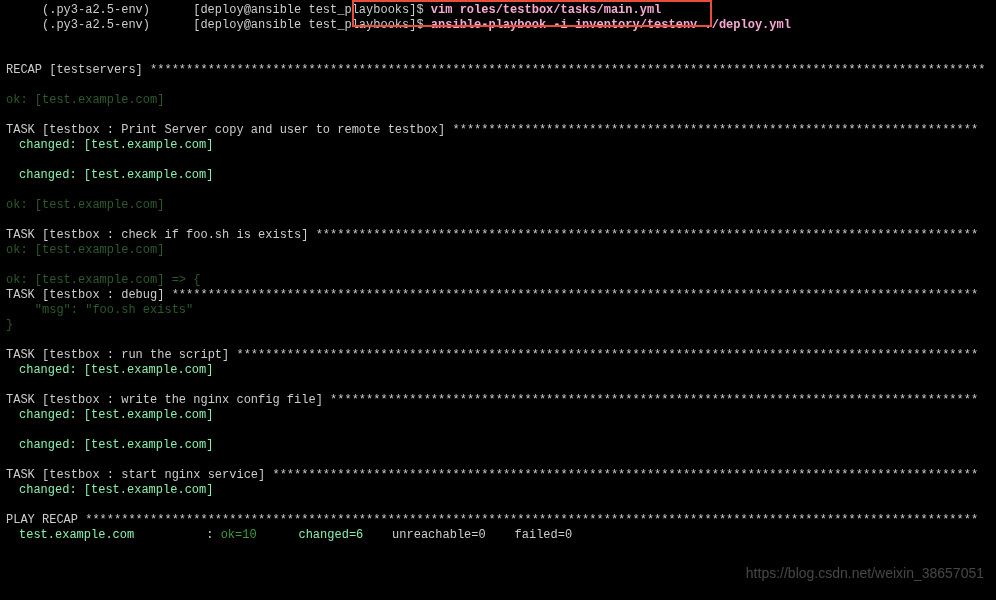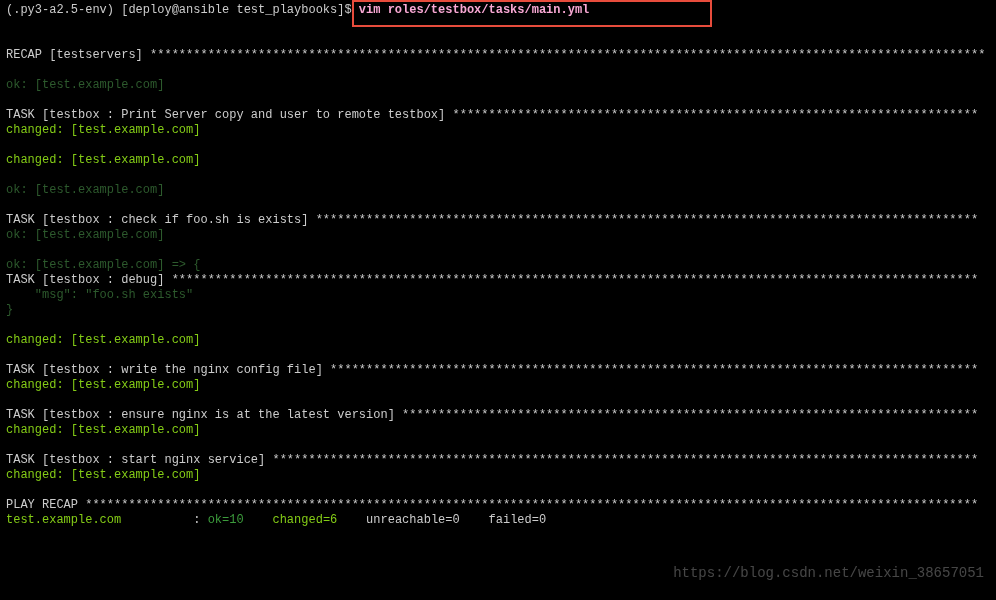--- a/index.html
+++ b/index.html
@@ -10,45 +10,46 @@
     line-height: 1.25;
     color: #ccc;
     width: 996px;
     height: 600px;
     overflow: hidden;
     padding: 3px 6px;
     position: relative;
   }
   .line { white-space: pre; }
   .blank { height: 15px; }
-  .prompt { color: #ccc; }
+  .prompt { color: #ccc; margin-left: 36px; }
   .cmd { color: #f9a8d4; font-weight: bold; }
   .highlight-box {
     position: absolute;
     border: 2px solid #e74c3c;
     pointer-events: none;
   }
   .green { color: #3c9c3c; }
   .ok-dim { color: #2d5a2d; }
-  .yellow { color: #84cc16; }
+  .yellow { color: #86efac; margin-left: 13px; }
   .watermark {
     position: absolute;
     right: 12px;
     bottom: 18px;
     color: rgba(200,200,200,0.35);
-    font-family: Liberation Mono, monospace;
+    font-family: Liberation Sans, sans-serif;
     font-size: 14px;
     pointer-events: none;
   }
 </style>
 </head>
 <body>
 
 <div id="content">
     <div class="line"><span class="prompt">(.py3-a2.5-env) </span><span class="prompt">[deploy@ansible test_playbooks]$ </span><span class="cmd">vim roles/testbox/tasks/main.yml</span></div>
+    <div class="line"><span class="prompt">(.py3-a2.5-env) </span><span class="prompt">[deploy@ansible test_playbooks]$ </span><span class="cmd">ansible-playbook -i inventory/testenv ./deploy.yml</span></div>
     <div class="blank"></div>
     <div class="blank"></div>
     <div class="line"><span>RECAP [testservers] ********************************************************************************************************************</span></div>
     <div class="blank"></div>
     <div class="line"><span class="ok-dim">ok: [test.example.com]</span></div>
     <div class="blank"></div>
     <div class="line"><span>TASK [testbox : Print Server copy and user to remote testbox] *************************************************************************</span></div>
     <div class="line"><span class="yellow">changed: [test.example.com]</span></div>
     <div class="blank"></div>
     <div class="line"><span class="yellow">changed: [test.example.com]</span></div>
@@ -56,26 +57,26 @@
     <div class="line"><span class="ok-dim">ok: [test.example.com]</span></div>
     <div class="blank"></div>
     <div class="line"><span>TASK [testbox : check if foo.sh is exists] ********************************************************************************************</span></div>
     <div class="line"><span class="ok-dim">ok: [test.example.com]</span></div>
     <div class="blank"></div>
     <div class="line"><span class="ok-dim">ok: [test.example.com]</span><span class="ok-dim"> =&gt; {</span></div>
     <div class="line"><span>TASK [testbox : debug] ****************************************************************************************************************</span></div>
     <div class="line"><span class="ok-dim">    "msg": "foo.sh exists"</span></div>
     <div class="line"><span class="ok-dim">}</span></div>
     <div class="blank"></div>
+    <div class="line"><span>TASK [testbox : run the script] *******************************************************************************************************</span></div>
     <div class="line"><span class="yellow">changed: [test.example.com]</span></div>
     <div class="blank"></div>
     <div class="line"><span>TASK [testbox : write the nginx config file] ******************************************************************************************</span></div>
     <div class="line"><span class="yellow">changed: [test.example.com]</span></div>
     <div class="blank"></div>
-    <div class="line"><span>TASK [testbox : ensure nginx is at the latest version] ********************************************************************************</span></div>
     <div class="line"><span class="yellow">changed: [test.example.com]</span></div>
     <div class="blank"></div>
     <div class="line"><span>TASK [testbox : start nginx service] **************************************************************************************************</span></div>
     <div class="line"><span class="yellow">changed: [test.example.com]</span></div>
     <div class="blank"></div>
     <div class="line"><span>PLAY RECAP ****************************************************************************************************************************</span></div>
     <div class="line"><span class="yellow">test.example.com</span><span>          : </span><span class="green">ok=10</span><span>    </span><span class="yellow">changed=6</span><span>    </span><span>unreachable=0</span><span>    </span><span>failed=0</span></div>
   </div>
 
 <div class="highlight-box" style="left: 352px; top: 0px; width: 360px; height: 27px;"></div>

